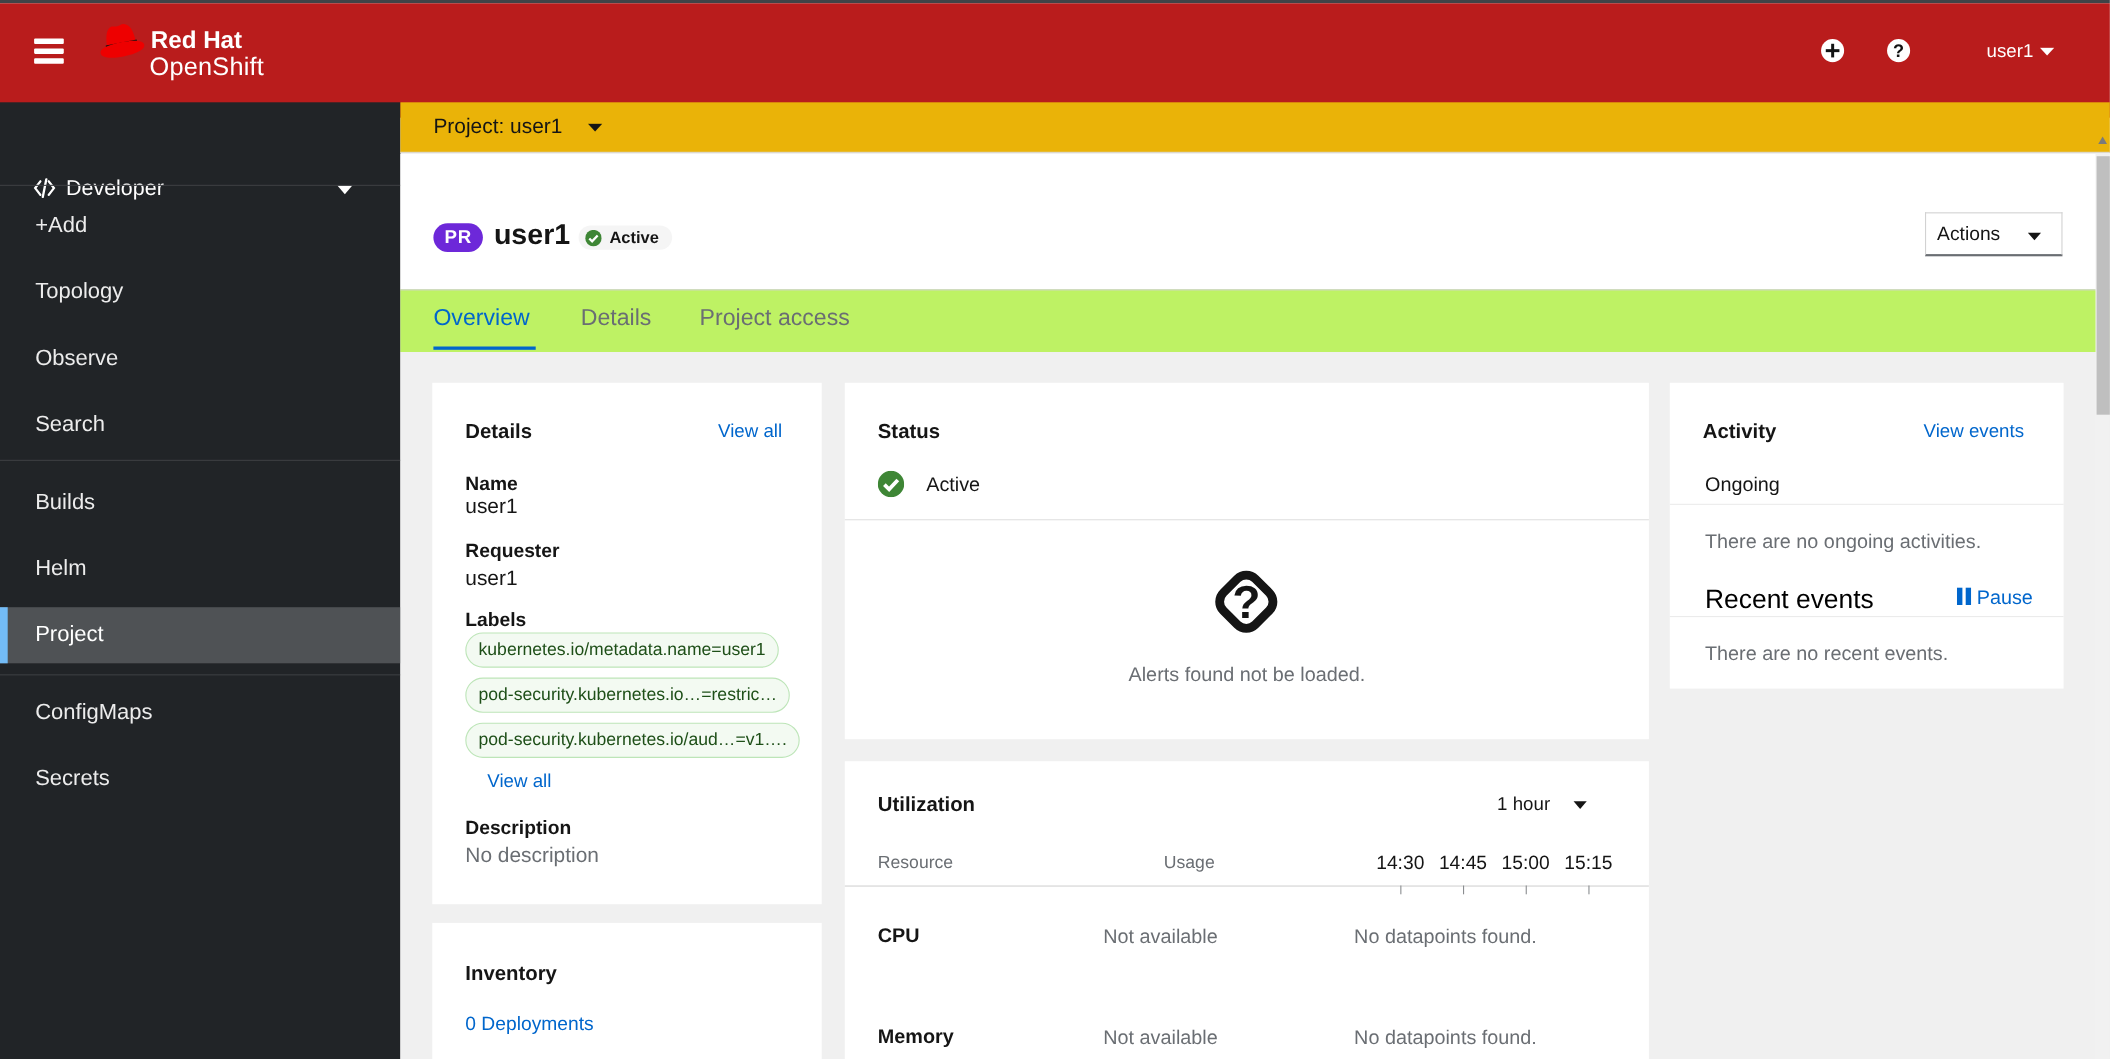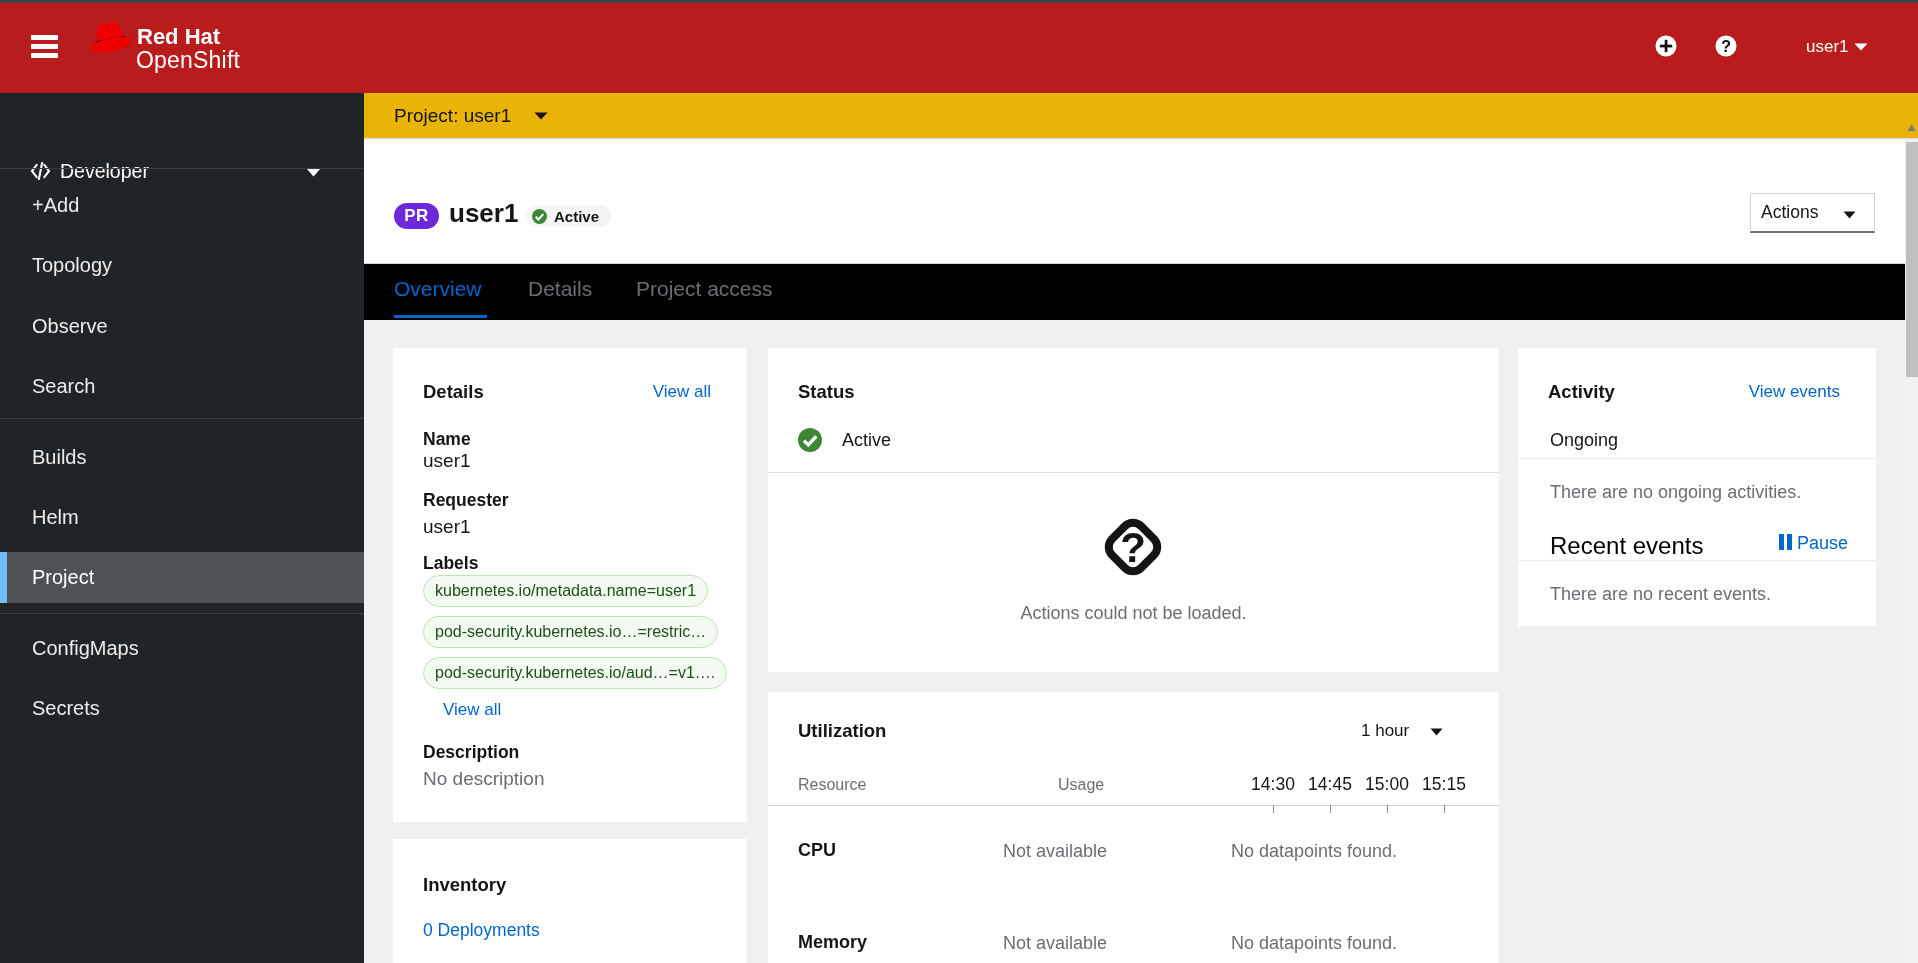--- a/index.html
+++ b/index.html
@@ -29,21 +29,21 @@
 
 
 #titlearea { left:364px; top:140px; width:1554px; height:123px; background:#fff; }
 #prbadge { left:30px; top:63px; width:45px; height:26px; background:#6d28d9; border-radius:13px; color:#fff; font-size:17px; font-weight:bold; text-align:center; line-height:26px; letter-spacing:0.5px; }
 #titletext { left:85px; top:58px; font-size:26px; font-weight:700; color:#151515; }
 #activepill { left:162px; top:65px; height:22px; background:#f5f5f5; border-radius:11px; padding:0 12px 0 6px; display:flex; align-items:center; }
 #activepill span { font-size:15px; font-weight:600; color:#151515; margin-left:7px; }
 #actionsbtn { left:1386px; top:53px; width:125px; height:40px; background:#fff; border:1px solid #d2d2d2; border-bottom:2px solid #6a6e73; font-size:17.5px; color:#151515; line-height:37px; padding-left:10px; }
 
 
-#tabsrow { left:364px; top:263px; width:1554px; height:57px; background:#000000; border-top:1px solid #d2d2d2; }
+#tabsrow { left:364px; top:263px; width:1554px; height:57px; background:#bef264; border-top:1px solid #d2d2d2; }
 .tab { position:absolute; top:13px; font-size:21px; color:#6a6e73; }
 #tab-overview { left:30px; color:#0066cc; }
 #tabunderline { left:30px; bottom:2px; width:93px; height:3px; background:#0066cc; }
 
 
 #content { left:364px; top:320px; width:1554px; height:643px; background:#f0f0f0; }
 .card { position:absolute; background:#fff; }
 #card-details { left:29px; top:28px; width:354px; height:474px; }
 #card-inventory { left:29px; top:519px; width:354px; height:500px; }
 #card-status { left:404px; top:28px; width:731px; height:324px; }
@@ -178,21 +178,21 @@
     <svg class="abs" style="left:30px;top:80px" width="24" height="24" viewBox="0 0 24 24">
         <circle cx="12" cy="12" r="12" fill="#3e8635"></circle>
         <path d="M6 12.6 L10.3 16.9 L18.2 8.3" stroke="#fff" stroke-width="3.4" fill="none"></path>
       </svg>
     <div class="abs" style="left:74px;top:82px;font-size:18px;color:#151515">Active</div>
     <div class="abs" style="left:0;top:124px;width:731px;height:1px;background:#e0e0e0"></div>
     <svg class="abs" style="left:331px;top:165px" width="68" height="68" viewBox="0 0 68 68">
       <rect x="13.5" y="13.5" width="41" height="41" rx="11.5" fill="none" stroke="#151515" stroke-width="8" transform="rotate(45 34 34)"></rect>
       <text x="34" y="48.5" text-anchor="middle" font-size="42" font-weight="bold" fill="#151515" font-family="Liberation Sans">?</text>
     </svg>
-    <div class="abs gray" style="left:0;top:255px;width:731px;text-align:center;font-size:18px">Actions could not be loaded.</div>
+    <div class="abs gray" style="left:0;top:255px;width:731px;text-align:center;font-size:18px">Alerts found not be loaded.</div>
   </div>
 
   <div class="card" id="card-util">
     <div class="ctitle" style="top:28px">Utilization</div>
     <div class="abs" style="left:593px;top:29px;font-size:17px;color:#151515">1 hour</div>
     <svg class="abs" style="left:662px;top:36px" width="13" height="8" viewBox="0 0 13 8">
         <path d="M0.5 0.5 L6.5 7.5 L12.5 0.5 Z" fill="#151515"></path>
       </svg>
     <div class="abs gray" style="left:30px;top:84px;font-size:16px">Resource</div>
     <div class="abs gray" style="left:290px;top:84px;font-size:16px">Usage</div>

